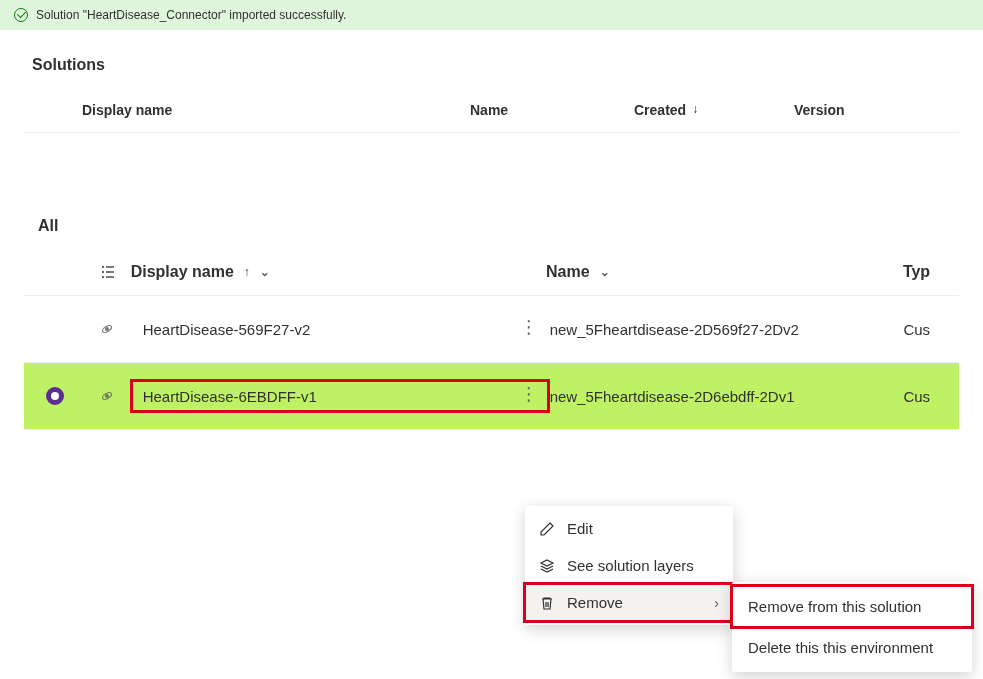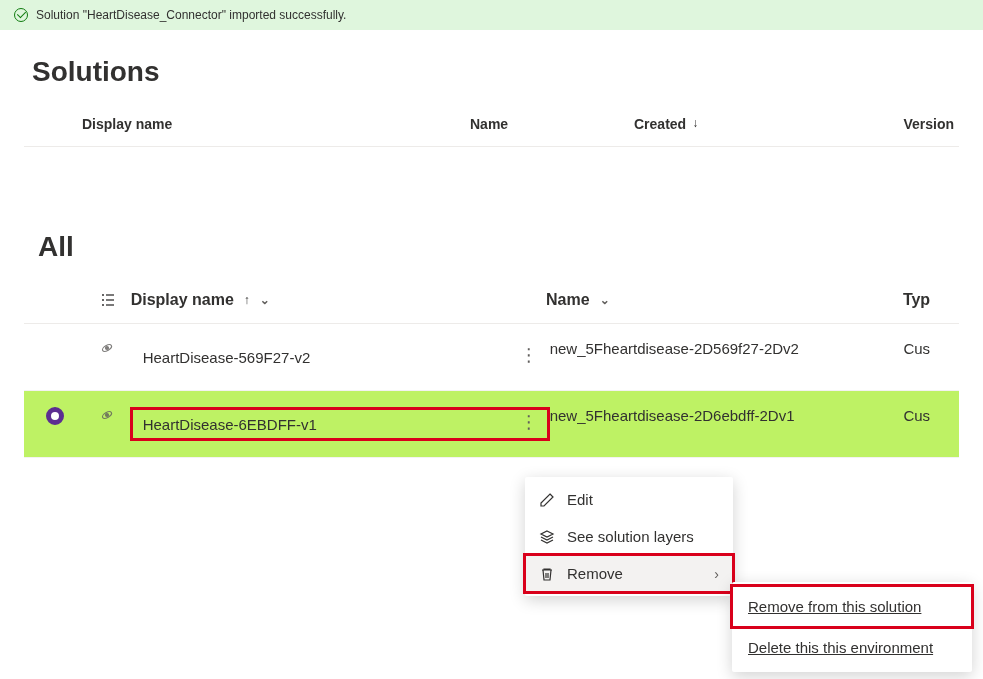--- a/index.html
+++ b/index.html
@@ -33,38 +33,38 @@
     }
     .success-icon::after {
       content: "";
       width: 4px;
       height: 7px;
       border: solid #107c10;
       border-width: 0 1px 1px 0;
       transform: rotate(45deg) translate(-1px, -1px);
     }
     .section-heading {
-      font-size: 28px;
+      font-size: 16px;
       font-weight: 600;
       padding: 26px 32px 14px 32px;
     }
     .table-container {
       padding: 0 24px 0 24px;
     }
     .solutions-header {
       display: flex;
       padding: 14px 0 14px 58px;
       border-bottom: 1px solid #edebe9;
       font-weight: 600;
       font-size: 14px;
     }
     .col-sol-display { width: 388px; }
     .col-sol-name { width: 164px; }
     .col-sol-created { width: 160px; display:flex; align-items:flex-start; gap:6px;}
-    .col-sol-version { width: 160px; text-align: right; }
+    .col-sol-version { width: 160px; }
     .solutions-row {
       display: flex;
       padding: 14px 0 16px 58px;
       border-bottom: 1px solid #edebe9;
       align-items: center;
     }
     .row-actions {
       color: #605e5c;
       padding-right: 18px;
       font-weight: bold;
@@ -104,21 +104,21 @@
     }
     .comp-name { width: 344px; display:flex; align-items:center; gap:10px; }
     .comp-type { width: 60px; margin-left: 35px; }
     .chevron-down {
       font-size: 12px;
       color: #605e5c;
       cursor: pointer;
     }
     .comp-row {
       display: flex;
-      align-items: flex-start;
+      align-items: center;
       padding: 16px 0;
       border-bottom: 1px solid #f3f2f1;
       font-size: 15px;
     }
     .comp-row .checkbox-col {
       width: 66px;
       display:flex;
       align-items:center;
       justify-content:center;
     }
@@ -156,21 +156,21 @@
     .radio-checked {
       width:18px; height:18px;
       border-radius:50%;
       border:5px solid #5c2e91;
       background:#fff;
     }
 
     
     .context-menu {
       position: absolute;
-      top: 477px;
+      top: 506px;
       left: 525px;
       width: 208px;
       background:#fff;
       box-shadow: 0 4px 16px rgba(0,0,0,0.18);
       border-radius:2px;
       padding: 4px 0;
     }
     .menu-item {
       display:flex;
       align-items:center;
@@ -191,21 +191,20 @@
     
     .submenu {
       position:absolute;
       top: 582px;
       left: 732px;
       width: 240px;
       background:#fff;
       box-shadow: 0 4px 16px rgba(0,0,0,0.18);
       border-radius:2px;
       padding: 4px 0;
-      text-decoration: underline;
     }
     .submenu .menu-item { padding: 12px 16px; }
     .submenu .menu-item:first-child {
       outline:3px solid #d9001b;
       outline-offset:-1px;
     }
     .ellipsis { text-overflow: ellipsis; overflow:hidden; white-space:nowrap; max-width:150px; display:inline-block; }
   </style>
 </head>
 <body>

